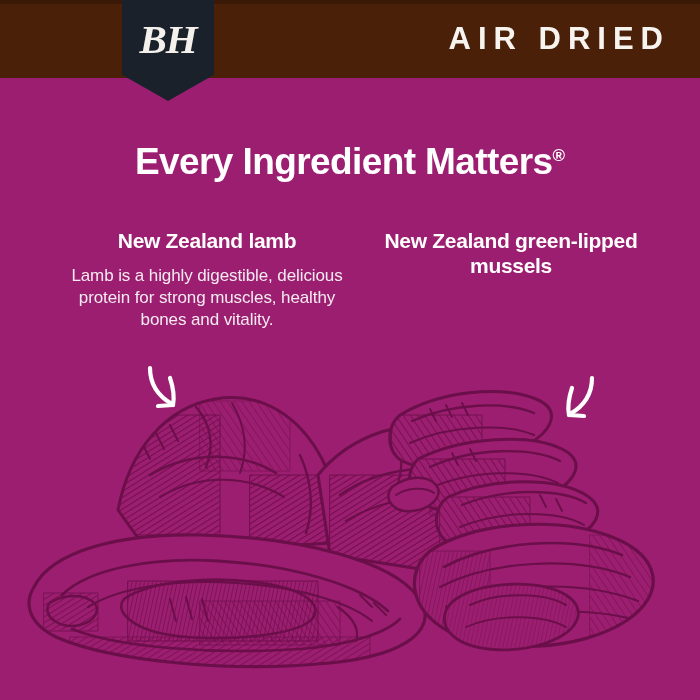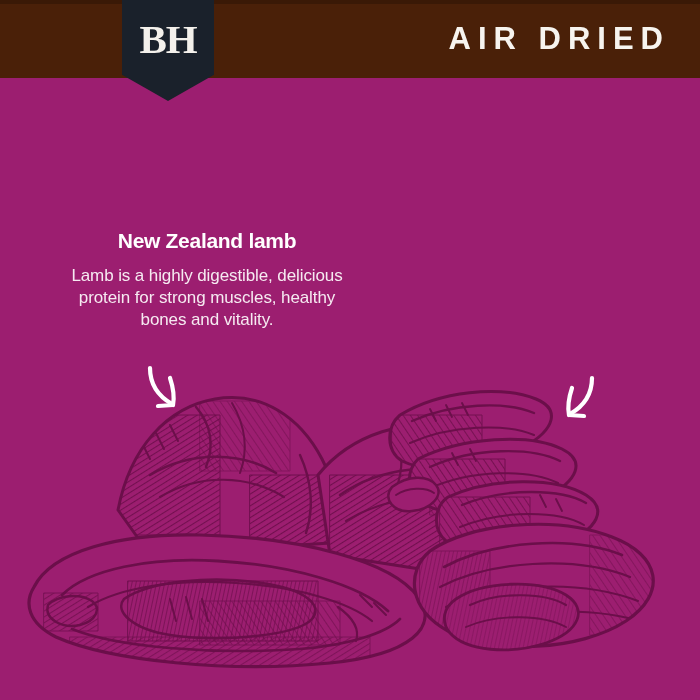--- a/index.html
+++ b/index.html
@@ -50,20 +50,21 @@
     justify-content: center;
   }
   .brand-mark {
     margin-top: 19px;
     color: #F4F1EC;
     font-family: "Liberation Serif", serif;
     font-weight: bold;
     font-size: 41px;
     letter-spacing: -1px;
     line-height: 1;
+    font-style: italic;
   }
 
   .brand-reg {
     position: absolute;
     left: 196px;
     top: 7px;
     width: 13px;
     height: 13px;
     border-radius: 50%;
     border: 1.5px solid #3C1A06;
@@ -159,27 +160,31 @@
   </div>
 
   <div class="air-dried">AIR DRIED</div>
 
   <div class="brand-reg">®</div>
 
   <div class="brand-shield">
     <span class="brand-mark">BH</span>
   </div>
 
+  <div class="headline">
+    <span>Every Ingredient Matters</span><span class="reg">®</span>
+  </div>
 
   <div class="col col-left">
     <p class="col-title">New Zealand lamb</p>
     <p class="col-body">Lamb is a highly digestible, delicious protein for strong muscles, healthy bones and vitality.</p>
   </div>
 
   <div class="col col-right">
+    <p class="col-title">New Zealand green-lipped mussels</p>
   </div>
 
   <svg class="arrow arrow-left" width="56" height="56" viewBox="0 0 56 56">
     <path d="M12 6 C12 22, 20 34, 34 42" fill="none" stroke="#FFFFFF" stroke-width="4.2" stroke-linecap="round"></path>
     <path d="M32 16 C36 28, 36 38, 35 43" fill="none" stroke="#FFFFFF" stroke-width="4.2" stroke-linecap="round"></path>
     <path d="M35 43 L20 44" fill="none" stroke="#FFFFFF" stroke-width="4.2" stroke-linecap="round"></path>
   </svg>
 
   <svg class="arrow arrow-right" width="56" height="56" viewBox="0 0 56 56">
     <g transform="translate(56,0) scale(-1,1)">

